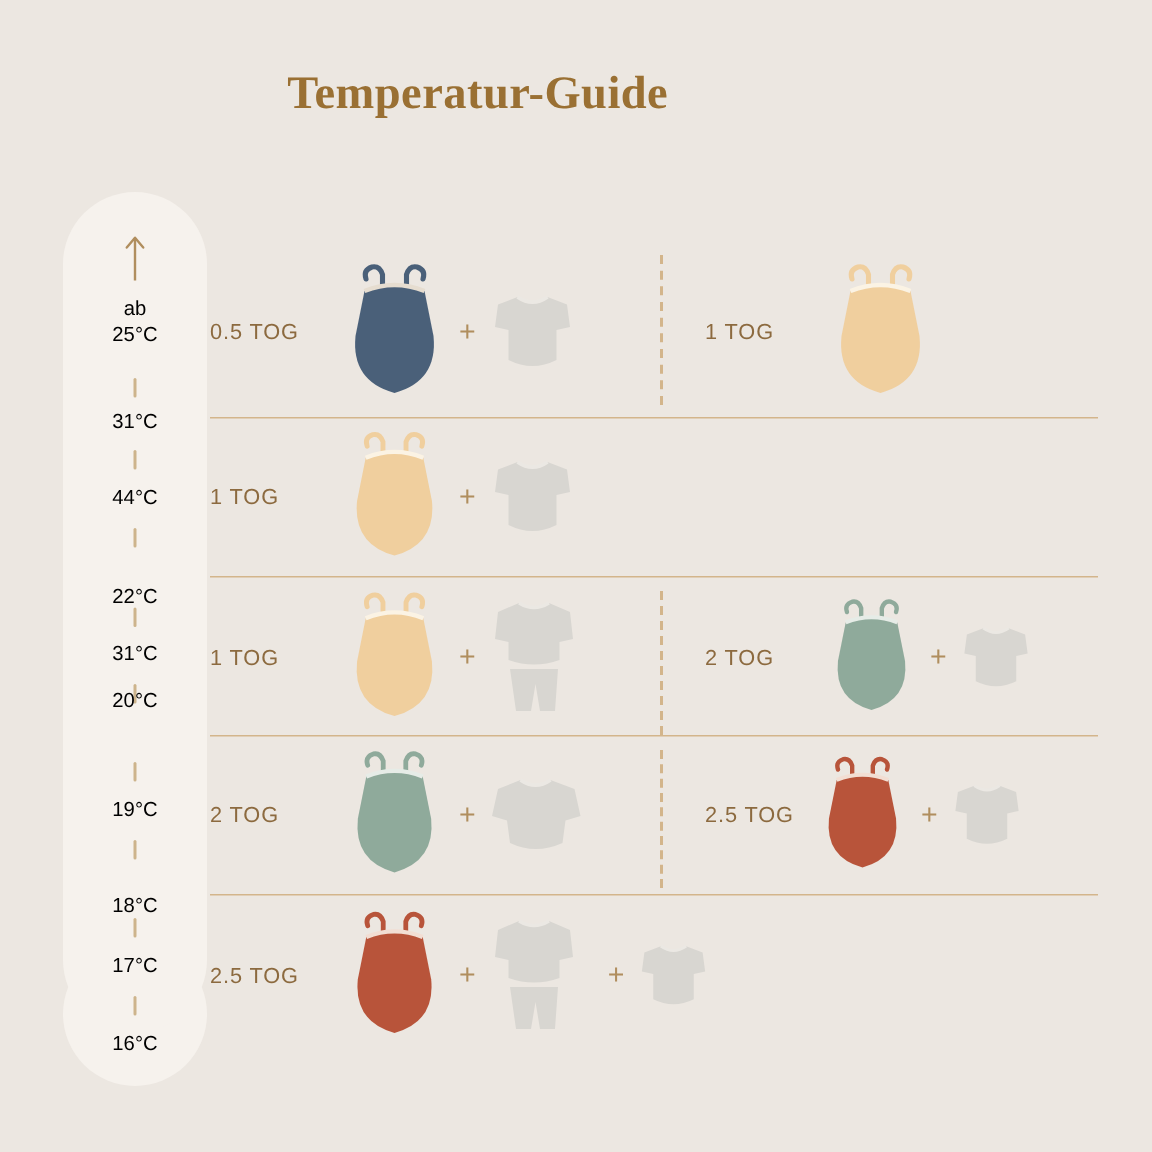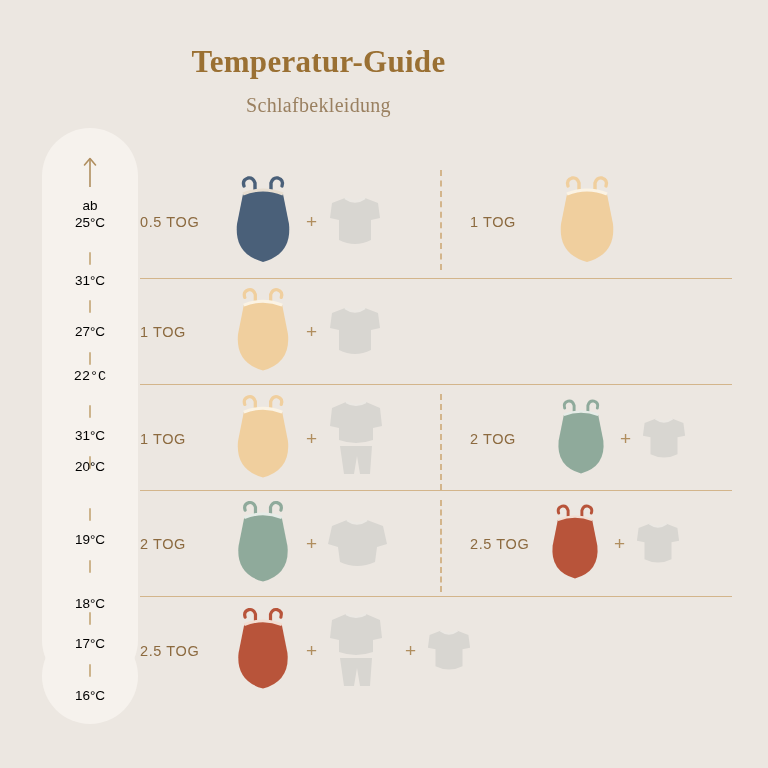--- a/index.html
+++ b/index.html
@@ -153,21 +153,20 @@
     align-items: center;
     width: 100%;
     height: 100%;
   }
 </style>
 </head>
 <body>
 
 <div class="header">
   <div class="title">Temperatur-Guide</div>
-  <div class="subtitle">Schlafbekleidung</div>
 </div>
 
 <div class="thermo">
   <div class="thermo-bulb"></div>
   <div class="thermo-body"></div>
 
   <div class="thermo-arrow">
     <svg width="14" height="32" viewBox="0 0 14 32">
       <line x1="7" y1="31" x2="7" y2="3" stroke="#b08e5e" stroke-width="1.6"></line>
       <polyline points="1.5,9 7,2.5 12.5,9" fill="none" stroke="#b08e5e" stroke-width="1.6" stroke-linecap="round" stroke-linejoin="round"></polyline>
@@ -176,24 +175,24 @@
 
   <div class="tick" style="top:70px;">
     <span class="ab">ab</span>
     <span>25°C</span>
   </div>
   <div class="dash" style="top:124px;"></div>
 
   <div class="tick" style="top:145px;">31°C</div>
   <div class="dash" style="top:172px;"></div>
 
-  <div class="tick" style="top:196px;">27°C</div>
+  <div class="tick" style="top:196px;">44°C</div>
   <div class="dash" style="top:224px;"></div>
 
-  <div class="tick" style="top:241px;font-family:Liberation Mono, monospace;">22°C</div>
+  <div class="tick" style="top:262px;">22°C</div>
   <div class="dash" style="top:277px;"></div>
 
   <div class="tick" style="top:300px;">31°C</div>
   <div class="dash" style="top:328px;"></div>
 
   <div class="tick" style="top:331px;">20°C</div>
   <div class="dash" style="top:380px;"></div>
 
   <div class="tick" style="top:404px;">19°C</div>
   <div class="dash" style="top:432px;"></div>

